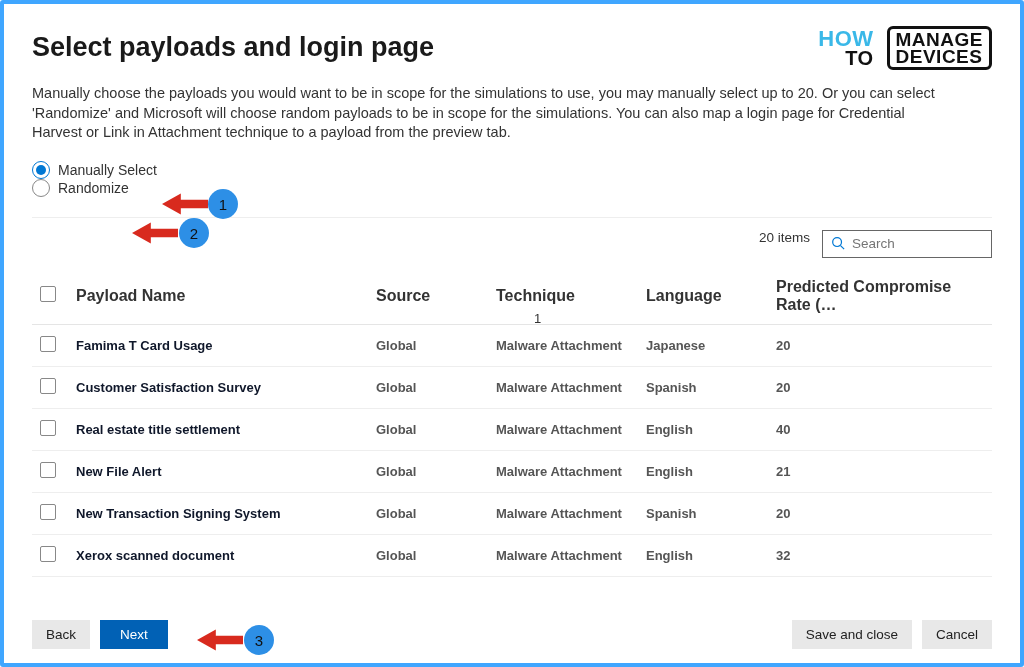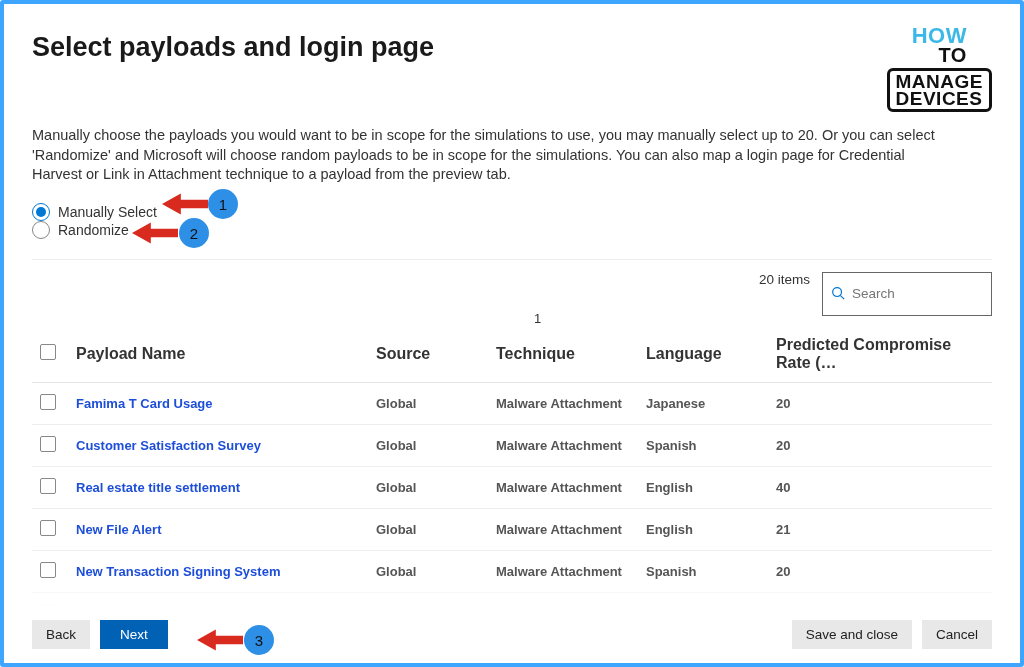--- a/index.html
+++ b/index.html
@@ -28,22 +28,21 @@
     }
     .page-title {
       font-size: 27px;
       font-weight: 700;
       color: #1a1a1a;
       margin-top: 6px;
     }
     .logo {
       display: flex;
       align-items: center;
-      gap: 4px;
-      flex-direction: column;
+      gap: 13px;
     }
     .logo-how {
       font-family: Impact, 'Arial Black', sans-serif;
       font-size: 26px;
       font-weight: 900;
       line-height: 0.9;
       text-align: right;
       letter-spacing: 0.5px;
     }
     .logo-how .how { color: #3ab8e8; display:block; font-size: 22px;}
@@ -93,21 +92,21 @@
     }
     .divider { border: none; border-top: 1px solid #eee; margin: 20px 0 8px; }
     .toolbar {
       display:flex; justify-content:flex-end; gap:12px;
       margin-top: 4px;
     }
     .item-count { font-size: 13.5px; color: #333; }
     .search-box {
       display:flex; align-items:center;
       border: 1px solid #666;
-      width: 170px; height: 44px;
+      width: 170px; height: 28px;
       padding: 12px 8px;
     }
     .search-box svg { width:15px; height:15px; color:#0078d4; margin-right:6px; flex-shrink: 0; }
     .search-box input {
       border:none; outline:none; font-size:13.5px; width:100%;
       font-family: inherit;
     }
     .table-wrap {
       margin-top: 10px;
       flex: 1 1 auto;
@@ -128,21 +127,21 @@
       font-size: 16px;
     }
     .grid td {
       padding: 11px 8px;
       border-bottom: 1px solid #eee;
       color: #555;
       font-size: 13px;
       white-space: nowrap;
       font-weight: bold;
     }
-    .grid td.name { font-weight: 600; color: #1d4ed8; }
+    .grid td.name { font-weight: 600; color: #0f172a; }
     .col-check { width: 36px; }
     .col-name { width: 300px; }
     .col-source { width: 120px; }
     .col-tech { width: 150px; }
     .col-lang { width: 130px; }
     .chk {
       width:16px; height:16px; border:1px solid #888; border-radius:2px; display:inline-block;
     }
     .fade-bottom {
       position:absolute; bottom:0; left:0; right:0; height:34px;

